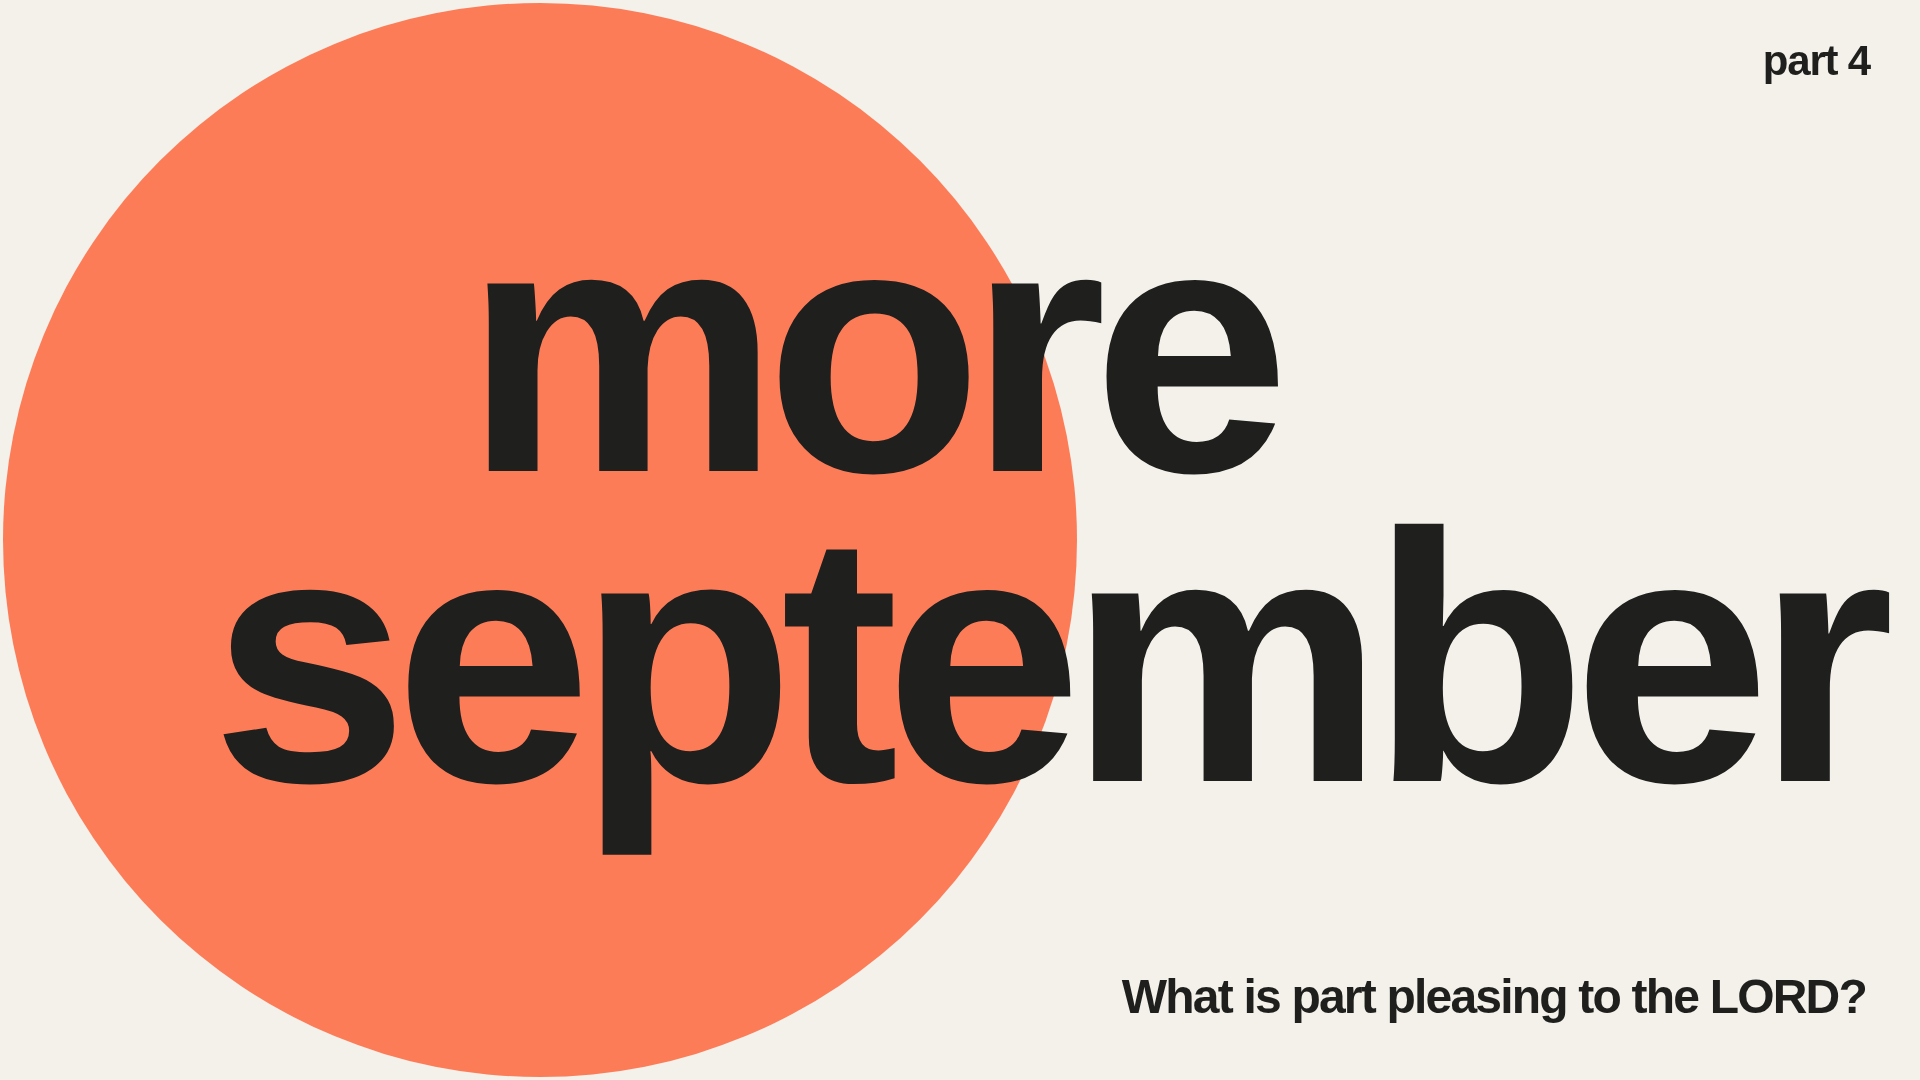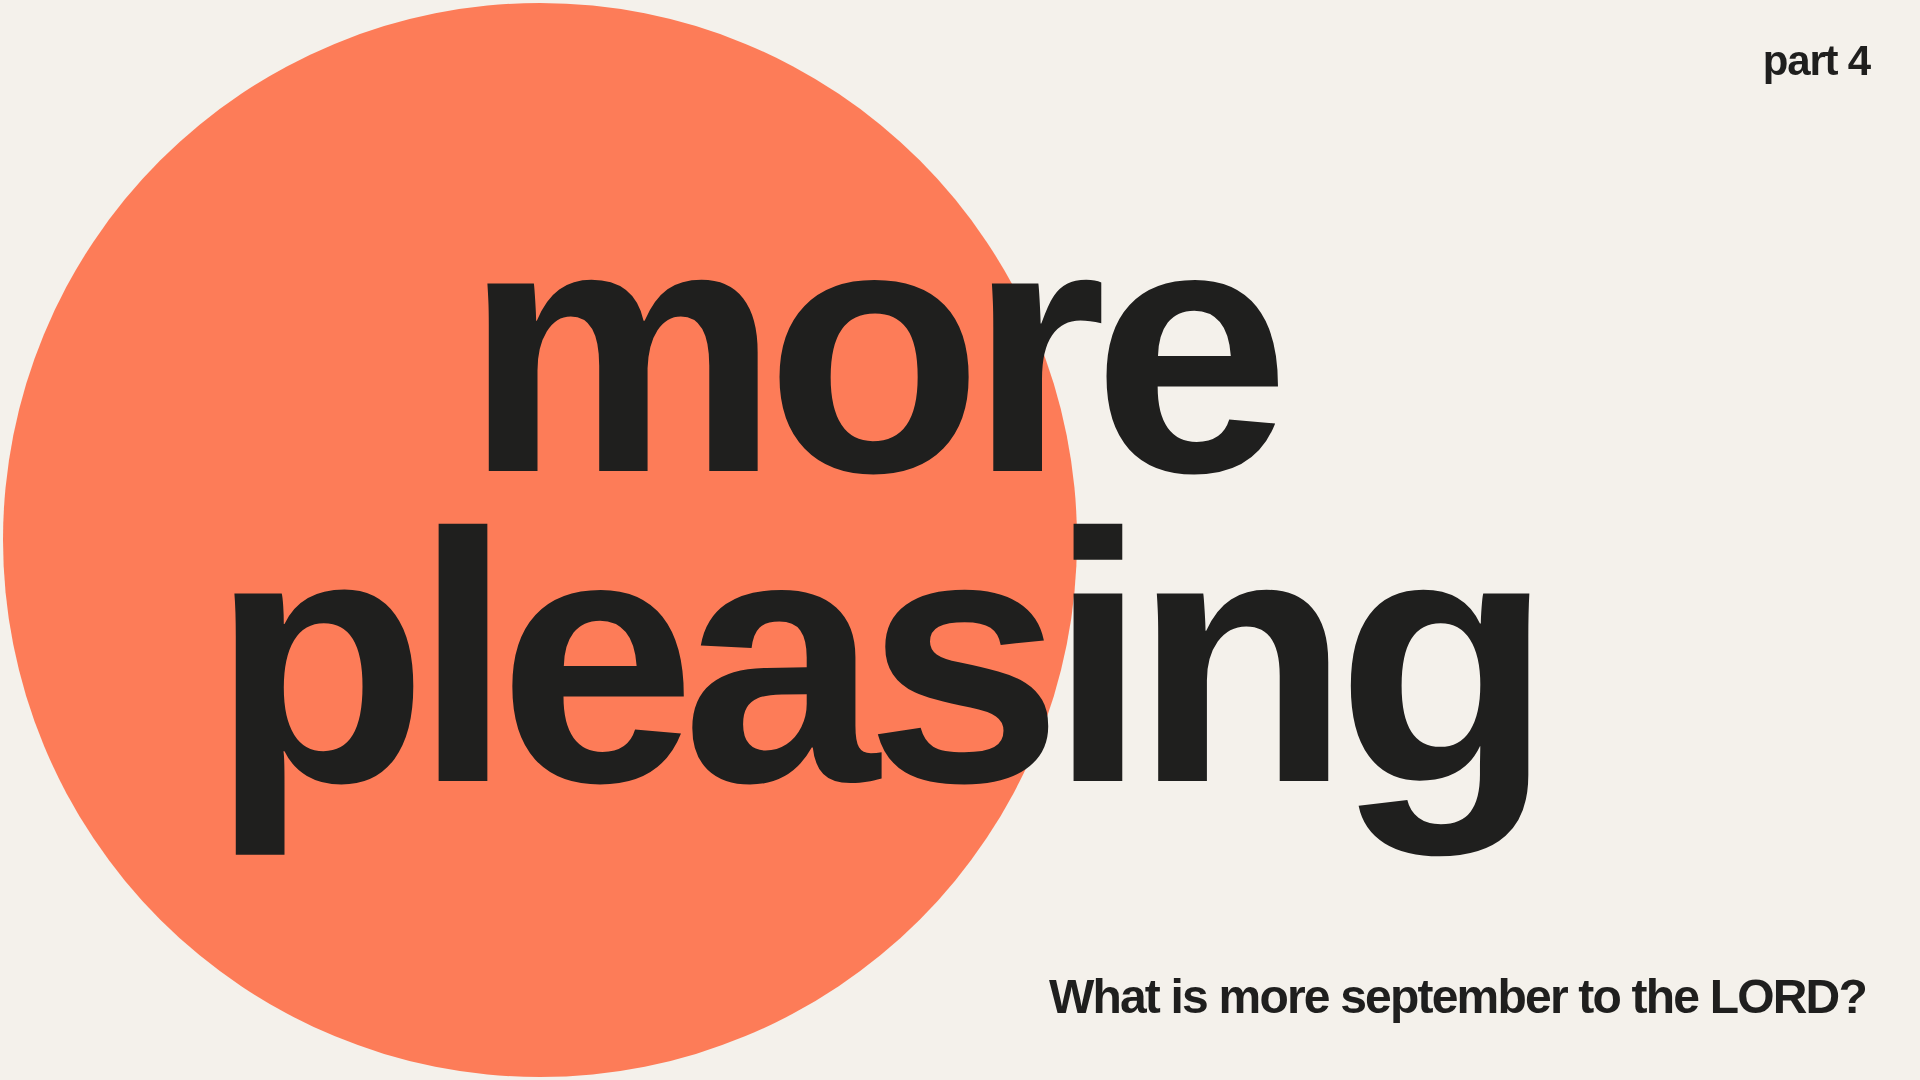--- a/index.html
+++ b/index.html
@@ -101,18 +101,18 @@
 <body>
 
 <div id="slide">
 
   <div id="orange-circle"></div>
 
   <div id="part-label">part 4</div>
 
   <div id="title-block">
     <span class="title-line" id="title-line-1">more</span>
-    <span class="title-line" id="title-line-2">pleasing</span>
+    <span class="title-line" id="title-line-2">september</span>
   </div>
 
-  <div id="caption">What is more september to the LORD?</div>
+  <div id="caption">What is part pleasing to the LORD?</div>
 
 </div>
 
 </body></html>

